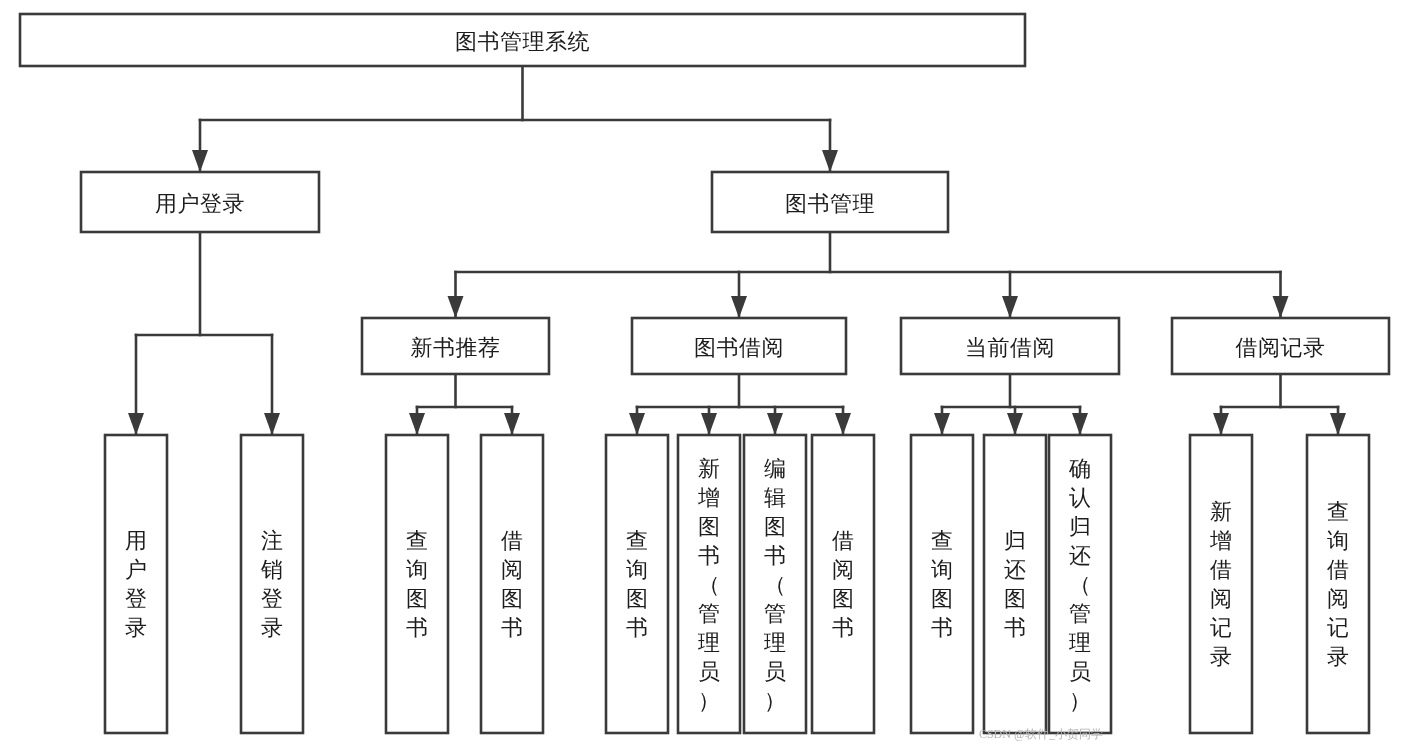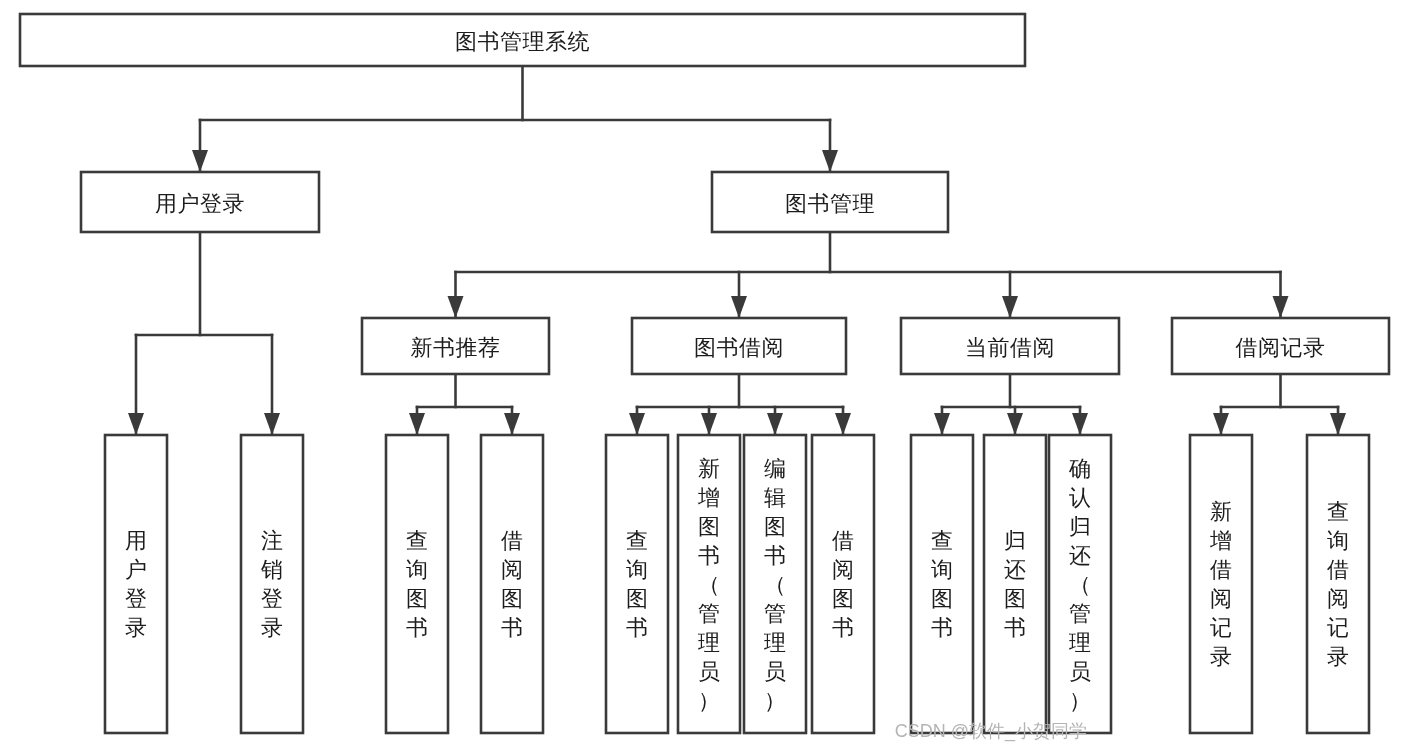--- a/index.html
+++ b/index.html
@@ -52,24 +52,24 @@
   }
   .node-label-v {
     font-family: "DejaVu Sans", "Liberation Sans", sans-serif;
     font-size: 22px;
     fill: #1c1c1c;
     text-anchor: middle;
     letter-spacing: 0px;
   }
   .watermark {
     position: absolute;
-    right: 24px;
+    right: 8px;
     bottom: 4px;
-    font-family: Liberation Sans, sans-serif;
-    font-size: 18px;
+    font-family: Liberation Serif, serif;
+    font-size: 12px;
     color: #b4b4b4;
     white-space: nowrap;
     user-select: none;
   }
 </style>
 </head>
 <body>
 
 <div id="diagram-root">
   <svg class="diagram" viewBox="0 0 1405 747" xmlns="http://www.w3.org/2000/svg">

